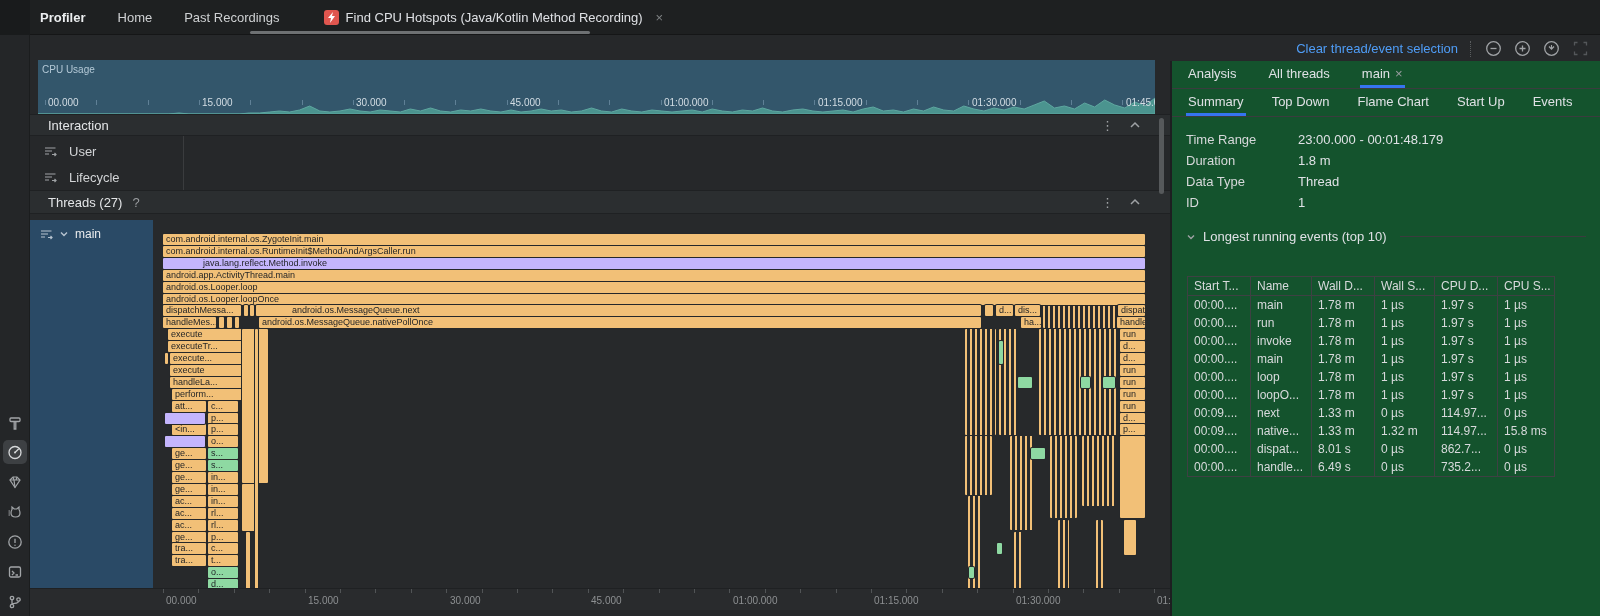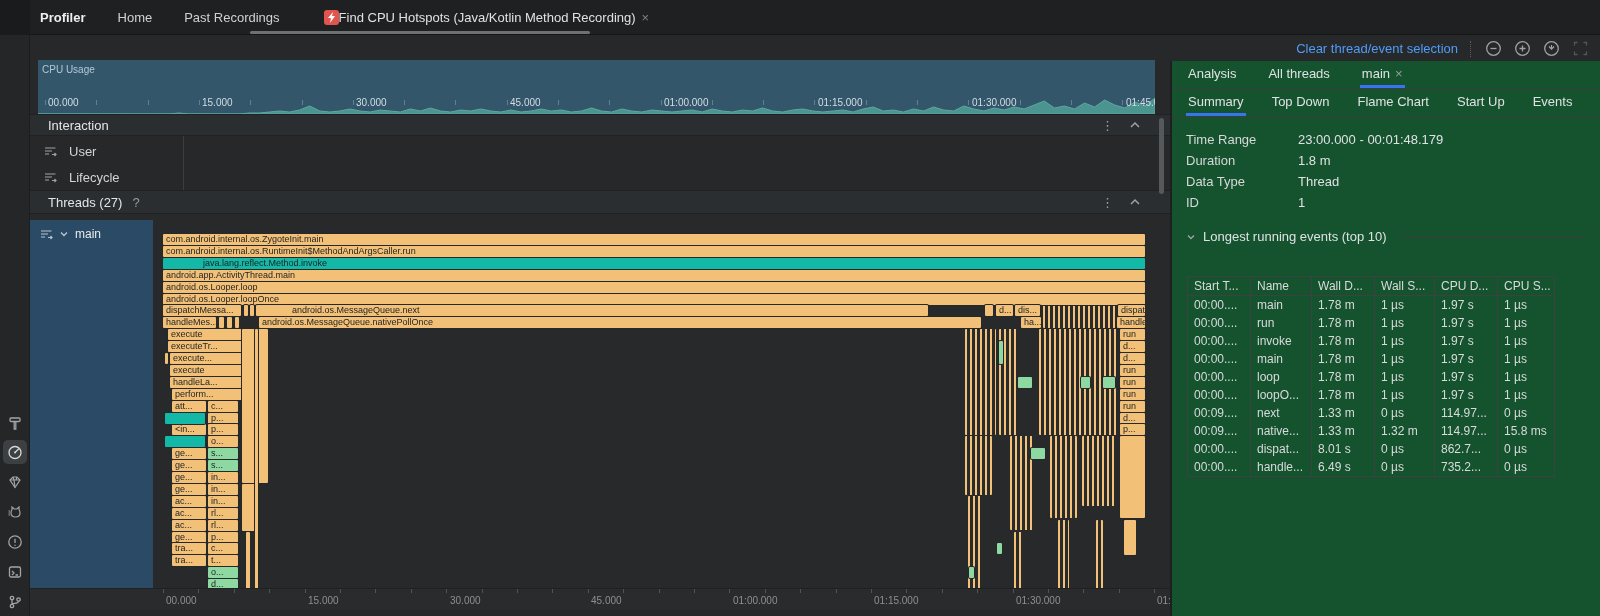--- a/index.html
+++ b/index.html
@@ -6,21 +6,21 @@
   html,body { background:#1b1d1e; }
   .stage { position:relative; width:1600px; height:616px; overflow:hidden;
            background:#26282a; font-family:"Liberation Sans","DejaVu Sans",sans-serif;
            color:#dfe1e5; font-size:13px; }
   
   .topbar { position:absolute; left:0; top:0; width:1600px; height:35px; background:#1e2021;
             border-bottom:1px solid #151617; display:flex; align-items:center; }
   .win-corner { position:absolute; left:0; top:0; width:30px; height:35px; background:#191b1c; }
   .app-title { margin-left:40px; font-weight:bold; color:#eceef0; }
   .menu-item { margin-left:32px; color:#cfd1d3; cursor:default; }
-  .doc-tab { margin-left:34px; display:flex; align-items:center; height:35px; padding:0 10px; position:relative; }
+  .doc-tab { margin-left:34px; display:flex; align-items:center; gap:7px; height:35px; padding:0 10px; position:relative; }
   .doc-tab .tab-ico { width:15px; height:15px; border-radius:3px; background:#e0564f; display:inline-flex; align-items:center; justify-content:center; }
   .doc-tab .close-x { color:#7f8284; margin-left:6px; font-size:13px; }
   .tab-scrollbar { position:absolute; left:250px; top:31px; width:340px; height:3px; background:#6e7173; border-radius:2px; }
   
   .left-rail { position:absolute; left:0; top:35px; width:30px; height:581px; background:#242628; border-right:1px solid #1b1d1e; }
   .rail-ico { position:absolute; left:3px; width:24px; height:24px; display:flex; align-items:center; justify-content:center; border-radius:5px; }
   .rail-ico.sel { background:#3d4043; }
   
   .sel-toolbar { position:absolute; left:30px; top:36px; width:1570px; height:25px; display:flex; align-items:center;
                  justify-content:flex-end; gap:9px; padding-right:10px; }
@@ -42,21 +42,21 @@
   .help-q { color:#9a9da0; margin-left:10px; font-size:13px; }
   .track-row { position:absolute; left:30px; width:1140px; display:flex; align-items:center; gap:12px; padding-left:14px; color:#d2d4d6; }
   .track-col-divider { position:absolute; left:183px; top:136px; width:1px; height:54px; background:#3a3c3e; }
   
   .threads-body { position:absolute; left:30px; top:214px; width:1140px; height:374px; background:#27292b; overflow:hidden; }
   .thread-label-panel { position:absolute; left:0; top:6px; width:123px; height:368px; background:#2a4a66; }
   .thread-main-row { display:flex; align-items:center; gap:6px; padding:7px 0 0 10px; color:#e9ebed; font-size:12px; }
   .flame-chart { position:absolute; left:133px; top:6px; width:982px; height:368px; overflow:hidden; }
   .blk { position:absolute; background:#f2c077; color:#1f2124; font-size:9px; line-height:11px;
          padding-left:3px; white-space:nowrap; overflow:hidden; box-shadow:0 0 0 1px #26282a; border-radius:1px; }
-  .blk.b { background:#14b8a6;padding-left:40px; }
+  .blk.b { background:#c4b5fd;padding-left:40px; }
   .blk.g { background:#8ed9a2; }
   .blk.tex { background:repeating-linear-gradient(90deg,#f2c077 0 2px,#282a2c 2px 5px); box-shadow:none; padding:0; }
   
   .bottom-axis { position:absolute; left:30px; top:588px; width:1140px; height:22px; background:#292b2d; border-top:1px solid #1f2123; overflow:hidden; }
   .ba-label { position:absolute; top:6px; font-size:10px; color:#8d9092; white-space:nowrap; }
   .ba-tick { position:absolute; top:0; width:1px; height:4px; background:#515456; }
   .v-scrollbar { position:absolute; left:1159px; top:118px; width:5px; height:76px; background:#56595b; border-radius:3px; }
   
   .right-panel { position:absolute; left:1170px; top:61px; width:430px; height:555px; background:#14532d; border-left:2px solid #1d1f21; }
   .rp-tabs1 { display:flex; align-items:flex-end; gap:28px; height:28px; padding:0 0 0 14px; border-bottom:1px solid #3a3c3e; }
@@ -280,21 +280,21 @@
         <div class="blk tex" style="left: 933px; top: 300px; width: 7px; height: 70px;"></div>
         <div class="blk" style="left: 0px; top: 14px; width: 982px; height: 11px;">com.android.internal.os.ZygoteInit.main</div>
         <div class="blk" style="left: 0px; top: 26px; width: 982px; height: 11px;">com.android.internal.os.RuntimeInit$MethodAndArgsCaller.run</div>
         <div class="blk b" style="left: 0px; top: 38px; width: 982px; height: 11px;">java.lang.reflect.Method.invoke</div>
         <div class="blk" style="left: 0px; top: 50px; width: 982px; height: 11px;">android.app.ActivityThread.main</div>
         <div class="blk" style="left: 0px; top: 62px; width: 982px; height: 11px;">android.os.Looper.loop</div>
         <div class="blk" style="left: 0px; top: 74px; width: 982px; height: 11px;">android.os.Looper.loopOnce</div>
         <div class="blk" style="left: 0px; top: 85px; width: 78px; height: 11px;">dispatchMessa...</div>
         <div class="blk" style="left: 81px; top: 85px; width: 4px; height: 11px;"></div>
         <div class="blk" style="left: 87px; top: 85px; width: 4px; height: 11px;"></div>
-        <div class="blk" style="left: 93px; top: 85px; width: 672px; height: 11px; padding-left: 36px;">android.os.MessageQueue.next</div>
+        <div class="blk" style="left: 93px; top: 85px; width: 725px; height: 11px; padding-left: 36px;">android.os.MessageQueue.next</div>
         <div class="blk" style="left: 822px; top: 85px; width: 8px; height: 11px;"></div>
         <div class="blk" style="left: 833px; top: 85px; width: 17px; height: 11px;">d...</div>
         <div class="blk" style="left: 852px; top: 85px; width: 25px; height: 11px;">dis...</div>
         <div class="blk" style="left: 955px; top: 85px; width: 27px; height: 11px;">dispatc...</div>
         <div class="blk" style="left: 0px; top: 97px; width: 53px; height: 11px;">handleMes...</div>
         <div class="blk" style="left: 56px; top: 97px; width: 5px; height: 11px;"></div>
         <div class="blk" style="left: 64px; top: 97px; width: 5px; height: 11px;"></div>
         <div class="blk" style="left: 72px; top: 97px; width: 4px; height: 11px;"></div>
         <div class="blk" style="left: 96px; top: 97px; width: 722px; height: 11px;">android.os.MessageQueue.nativePollOnce</div>
         <div class="blk" style="left: 858px; top: 97px; width: 20px; height: 11px;">ha...</div>

